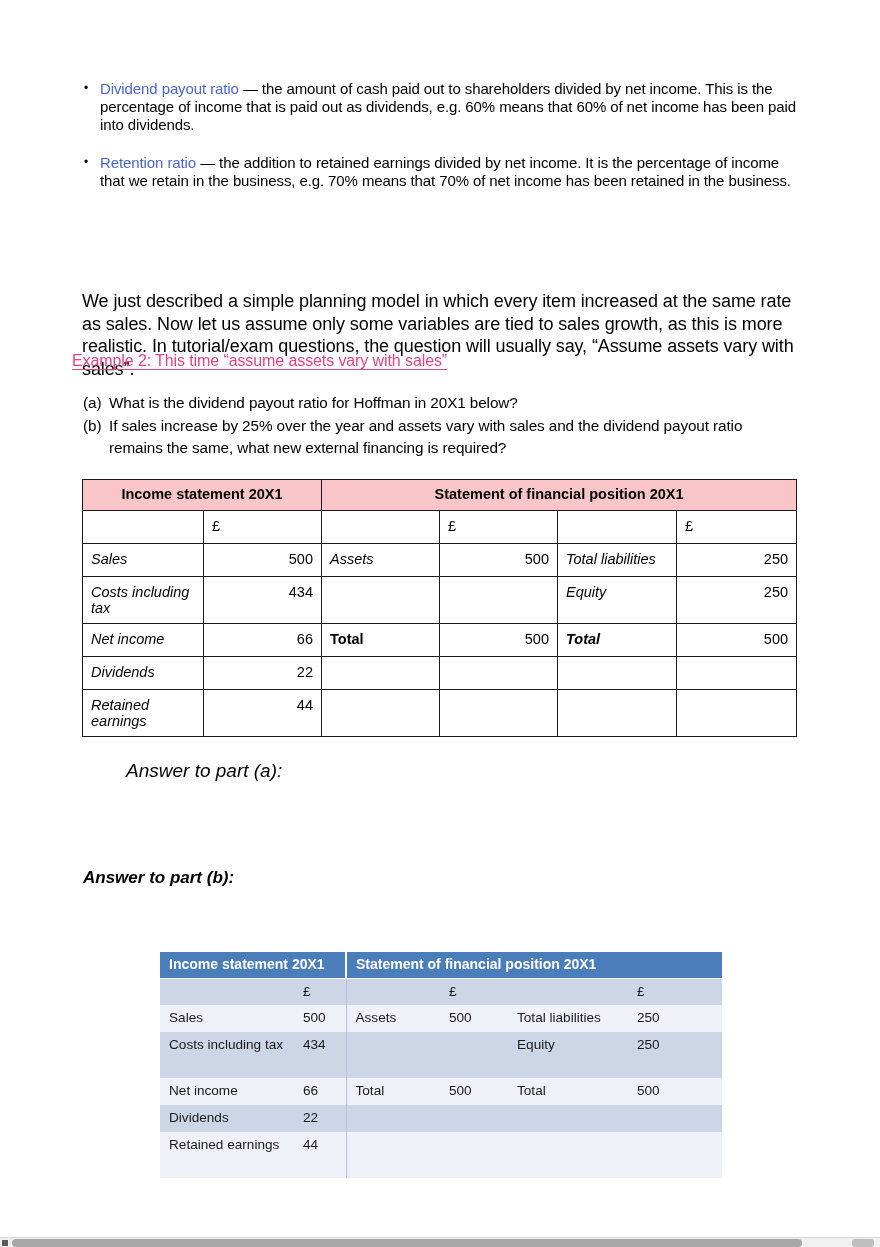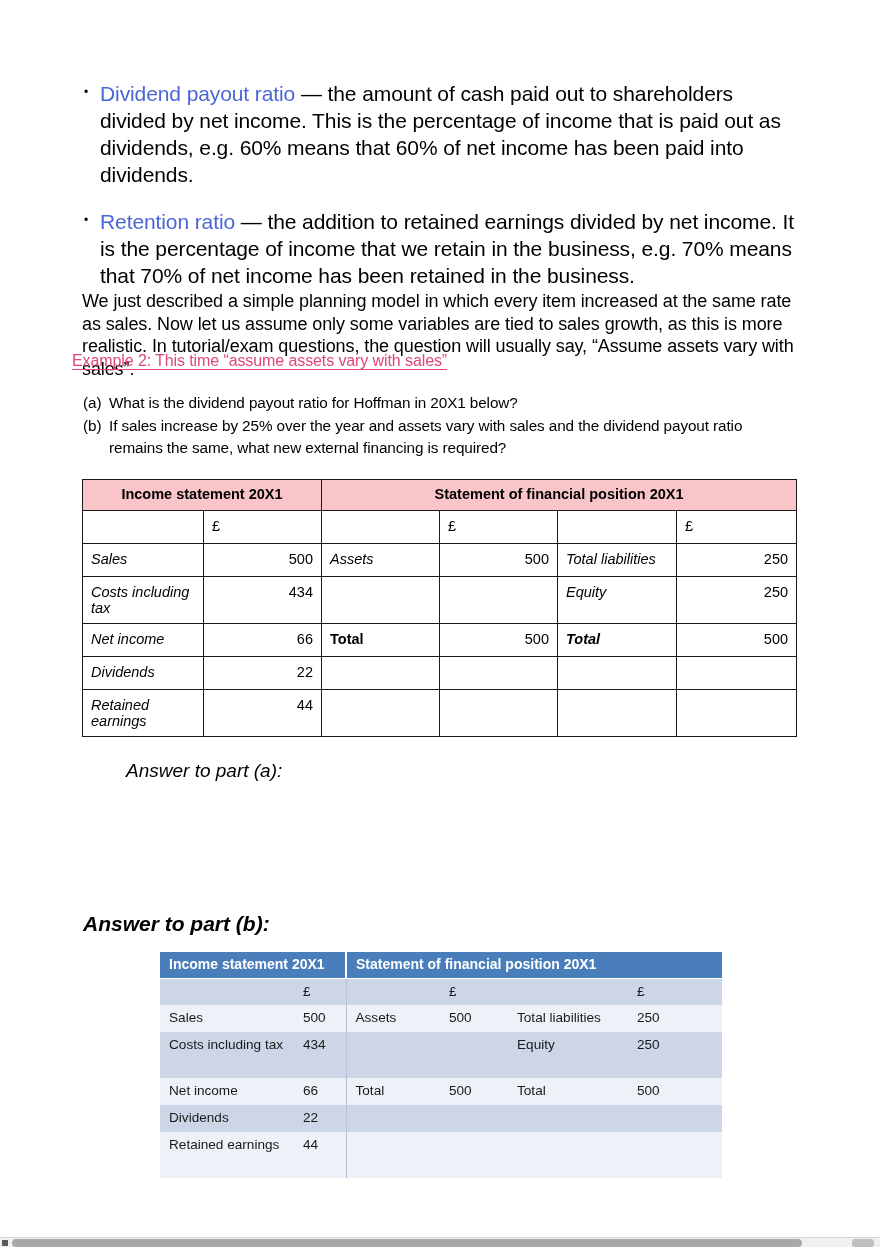--- a/index.html
+++ b/index.html
@@ -29,22 +29,22 @@
   .bullet-list {
     position: absolute;
     left: 82px;
     top: 80px;
     width: 716px;
   }
   .bullet-item {
     position: relative;
     padding-left: 18px;
     margin-bottom: 20px;
-    font-size: 21px;
-    line-height: 27px;
+    font-size: 15px;
+    line-height: 18px;
     letter-spacing: -0.1px;
   }
   .bullet-item::before {
     content: "\2022";
     position: absolute;
     left: 2px;
     top: -1px;
     font-size: 12px;
     color: #000;
   }
@@ -141,21 +141,21 @@
     position: absolute; left: 83px; top: 760px;
     font-size: 19px; font-weight: normal; font-style: italic; margin-left: 43px;
   }
   .calc-lines {
     position: absolute; left: 83px; top: 802px;
     font-size: 15.3px; line-height: 22.5px;
   }
   .calc-lines .lead { font-weight: bold; }
   .ans-b-title {
     position: absolute; left: 83px; top: 868px;
-    font-size: 21px; font-weight: bold; font-style: italic; margin-top: 44px;
+    font-size: 17px; font-weight: bold; font-style: italic;
   }
   .step {
     position: absolute; left: 83px; top: 909px;
     font-size: 15.3px;
   }
   .step .u { text-decoration: underline; text-underline-offset: 2px; }
 
   
   .tbl2 {
     position: absolute;

